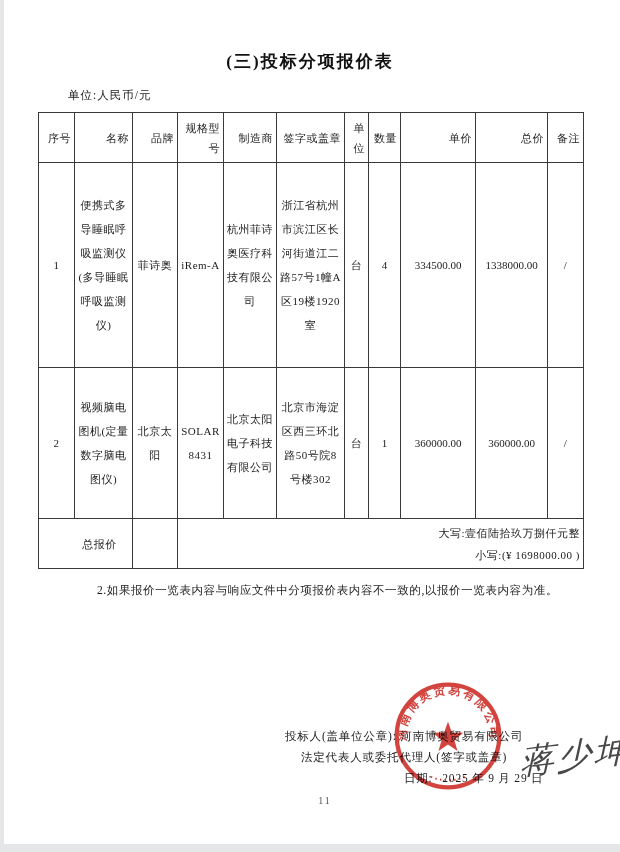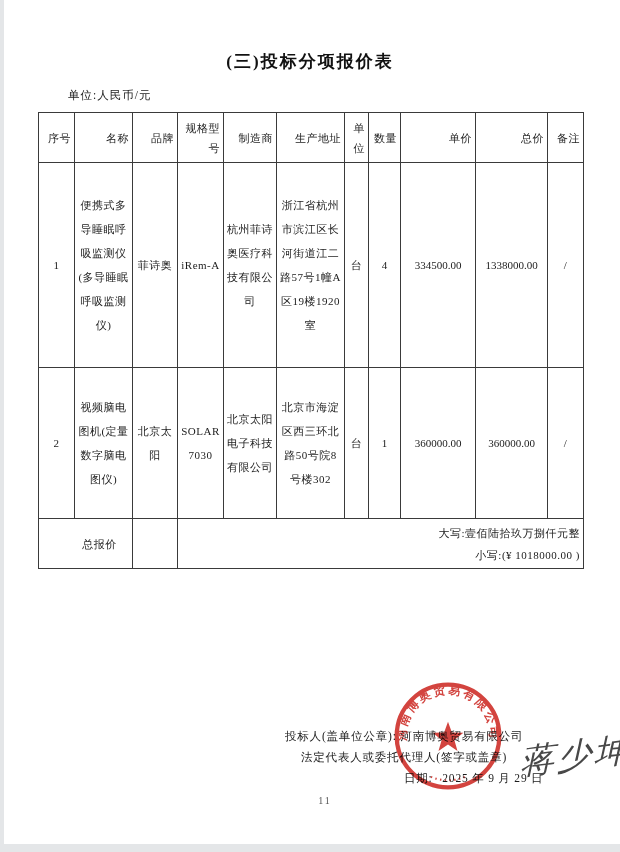--- a/index.html
+++ b/index.html
@@ -121,21 +121,21 @@
         <col style="width:72px">
         <col style="width:36px">
     </colgroup>
     <tbody>
         <tr class="hdr">
       <th>序号</th>
       <th>名称</th>
       <th>品牌</th>
       <th>规格型号</th>
       <th>制造商</th>
-      <th>生产地址</th>
+      <th>签字或盖章</th>
       <th>单位</th>
       <th>数量</th>
       <th>单价</th>
       <th>总价</th>
       <th>备注</th>
     </tr>
     <tr class="r1">
       <td>1</td>
       <td>便携式多导睡眠呼吸监测仪(多导睡眠呼吸监测仪)</td>
       <td>菲诗奥</td>
@@ -145,41 +145,42 @@
       <td>台</td>
       <td class="num">4</td>
       <td class="num">334500.00</td>
       <td class="num">1338000.00</td>
       <td>/</td>
     </tr>
     <tr class="r2">
       <td>2</td>
       <td>视频脑电图机(定量数字脑电图仪)</td>
       <td>北京太阳</td>
-      <td>SOLAR 7030</td>
+      <td>SOLAR 8431</td>
       <td>北京太阳电子科技有限公司</td>
       <td>北京市海淀区西三环北路50号院8号楼302</td>
       <td>台</td>
       <td class="num">1</td>
       <td class="num">360000.00</td>
       <td class="num">360000.00</td>
       <td>/</td>
     </tr>
     <tr class="total">
       <td colspan="2">总报价</td>
       <td></td>
       <td colspan="8" class="amount-cell">
         <div>大写:壹佰陆拾玖万捌仟元整</div>
-        <div>小写:(¥ 1018000.00 )</div>
+        <div>小写:(¥ 1698000.00 )</div>
       </td>
     </tr>
   </tbody>
     </table>
 
   <div class="notes">
+    <p class="n2">2.如果报价一览表内容与响应文件中分项报价表内容不一致的,以报价一览表内容为准。</p>
   </div>
 
   <div class="sig-line sig-bidder">
     <span>投标人(盖单位公章):</span>
     <span>河南博奥贸易有限公司</span>
   </div>
   <div class="sig-line sig-rep">
     <span>法定代表人或委托代理人(签字或盖章)</span>
   </div>
   <div class="sig-line sig-date">

